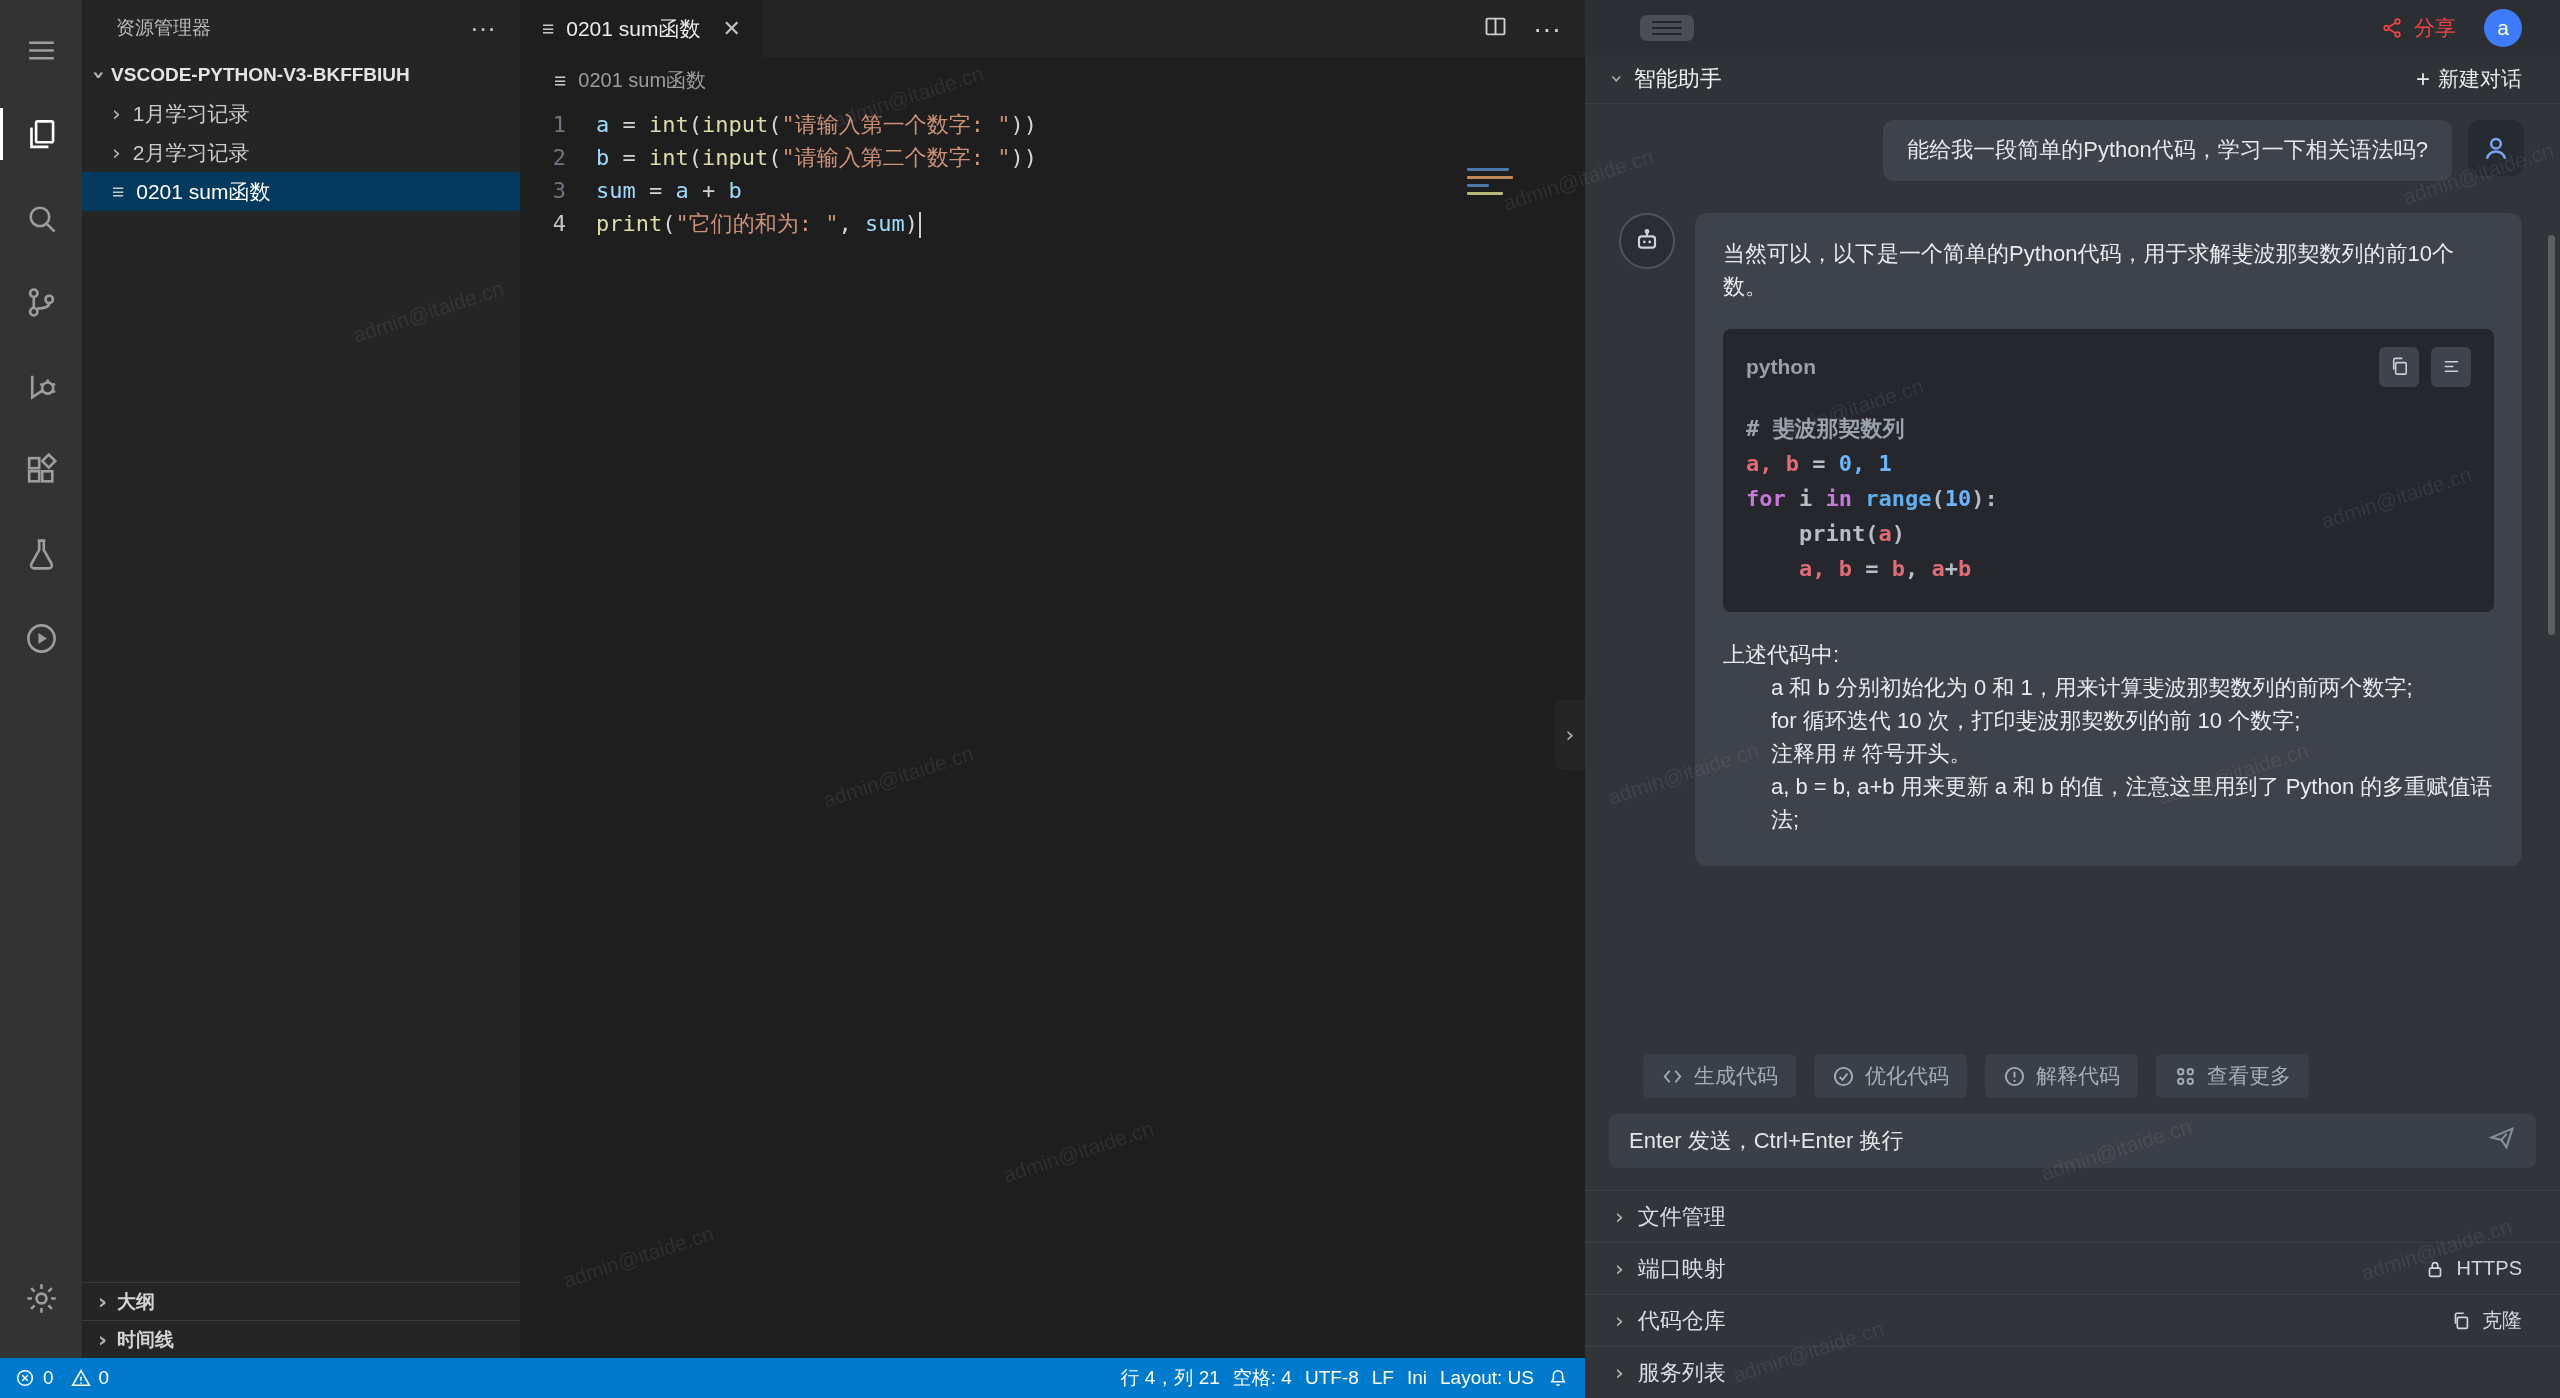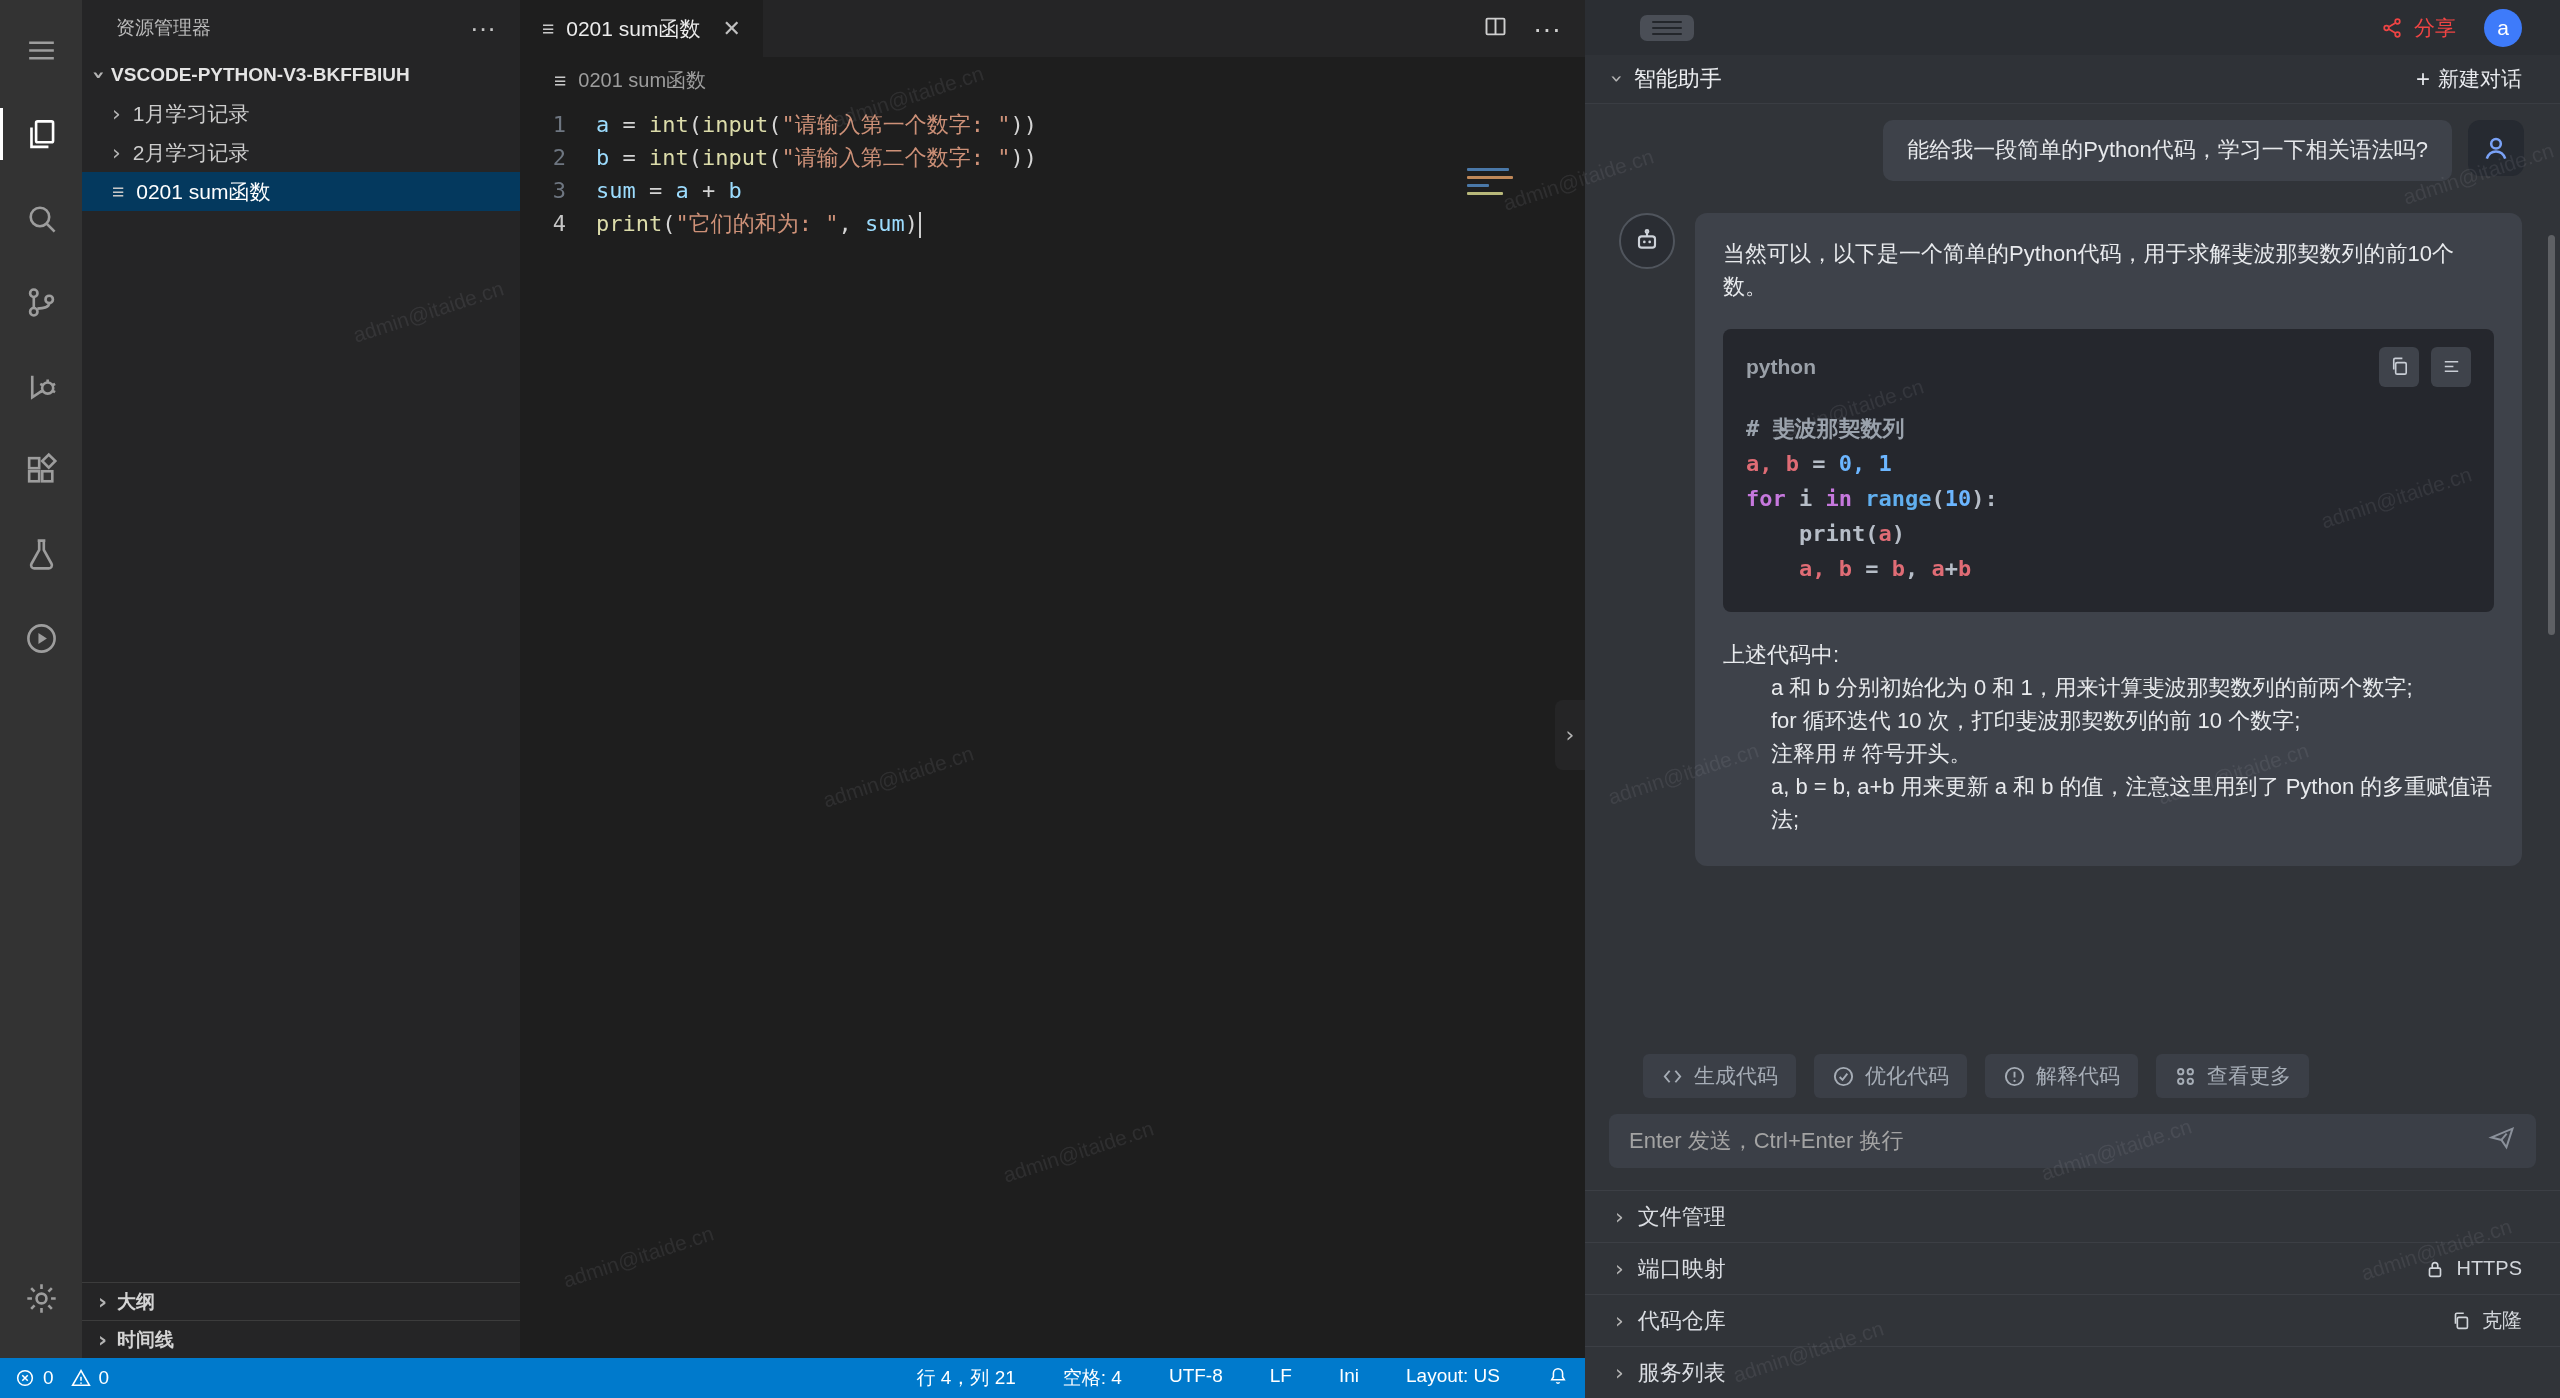--- a/index.html
+++ b/index.html
@@ -45,21 +45,21 @@
   .code{white-space:pre;color:#d4d4d4;}
   .tk-v{color:#9cdcfe;}.tk-f{color:#dcdcaa;}.tk-s{color:#ce9178;}.tk-p{color:#d4d4d4;}
   .caret{display:inline-block;width:2px;height:26px;background:#cccccc;vertical-align:middle;margin-left:1px;}
   .minimap{position:absolute;top:64px;right:64px;width:54px;display:flex;flex-direction:column;gap:5px;}
   .minimap i{display:block;height:3px;border-radius:1px;}
   .panel-toggle{position:absolute;right:0;top:700px;width:30px;height:70px;display:flex;align-items:center;justify-content:center;color:#9a9a9a;font-size:30px;background:#252526;border-radius:8px 0 0 8px;cursor:pointer;}
 
   
   .status-bar{grid-column:1/4;grid-row:2;background:#007acc;color:#ffffff;display:flex;align-items:center;font-size:19px;padding:0 16px 0 14px;}
   .sbar-left{display:flex;align-items:center;gap:16px;}
-  .sbar-right{margin-left:auto;display:flex;align-items:flex-start;gap:47px;}
+  .sbar-right{margin-left:auto;display:flex;align-items:center;gap:13px;}
   .sbar-item{display:flex;align-items:center;gap:7px;cursor:pointer;white-space:nowrap;}
   .sbar-item svg{width:22px;height:22px;}
 
   
   .assistant{grid-column:4;grid-row:1/3;background:#313439;display:flex;flex-direction:column;color:#e6e8eb;position:relative;}
   .as-topbar{height:55px;background:#2b2e33;display:flex;align-items:center;padding:0 38px 0 55px;flex:none;}
   .handle{width:54px;height:26px;border-radius:7px;background:#4a4e56;display:flex;flex-direction:column;justify-content:center;gap:4px;align-items:center;cursor:pointer;}
   .handle i{display:block;width:30px;height:2px;background:#23262b;border-radius:1px;}
   .as-top-right{margin-left:auto;display:flex;align-items:center;gap:28px;}
   .share-btn{display:flex;align-items:center;gap:10px;font-size:21px;color:#ef4444;cursor:pointer;}
@@ -85,21 +85,21 @@
   .cb-code{margin-top:24px;font-family:"DejaVu Sans Mono",monospace;font-size:22px;line-height:35px;}
   .ak-line{white-space:pre;}
   .ak-c{color:#9aa2ac;}.ak-r{color:#e06c75;}.ak-b{color:#6cb6ff;}.ak-k{color:#c678dd;}.ak-fn{color:#61afef;}.ak-pl{color:#b6bdc7;}
   .explain{margin-top:26px;}
   .explain-items{padding-left:48px;}
   .closing{margin-top:28px;}
   .actions-row{display:flex;align-items:center;gap:18px;padding:0 58px;height:72px;flex:none;}
   .action-btn{display:flex;align-items:center;gap:10px;background:#3b3f47;color:#a6adb6;font-size:21px;height:44px;padding:0 18px;border-radius:6px;cursor:pointer;}
   .action-btn svg{width:23px;height:23px;}
   .input-row{flex:none;padding:2px 24px 22px;}
-  .input-box{height:54px;background:#3b3f47;border-radius:8px;display:flex;align-items:center;padding:16px 20px;font-size:22px;color:#a3a3a3;cursor:text;}
+  .input-box{height:54px;background:#3b3f47;border-radius:8px;display:flex;align-items:center;padding:16px 20px;font-size:22px;color:#e5e5e5;cursor:text;}
   .send{margin-left:auto;color:#8b919b;cursor:pointer;}
   .send svg{width:28px;height:28px;}
   .sections{flex:none;}
   .section-row{height:52px;border-top:1px solid #3c3f45;display:flex;align-items:center;padding:0 38px 0 30px;font-size:22px;color:#dadde2;gap:14px;cursor:pointer;}
   .section-right{margin-left:auto;display:flex;align-items:center;gap:10px;font-size:20px;color:#d2d6db;}
   .section-right svg{width:22px;height:22px;}
   .panel-scrollbar{position:absolute;right:5px;top:235px;width:7px;height:400px;background:rgba(255,255,255,.22);border-radius:4px;cursor:pointer;}
 
   
   .watermarks span{position:absolute;color:rgba(195,200,208,.10);font-size:21px;transform:rotate(-18deg);white-space:nowrap;pointer-events:none;}

